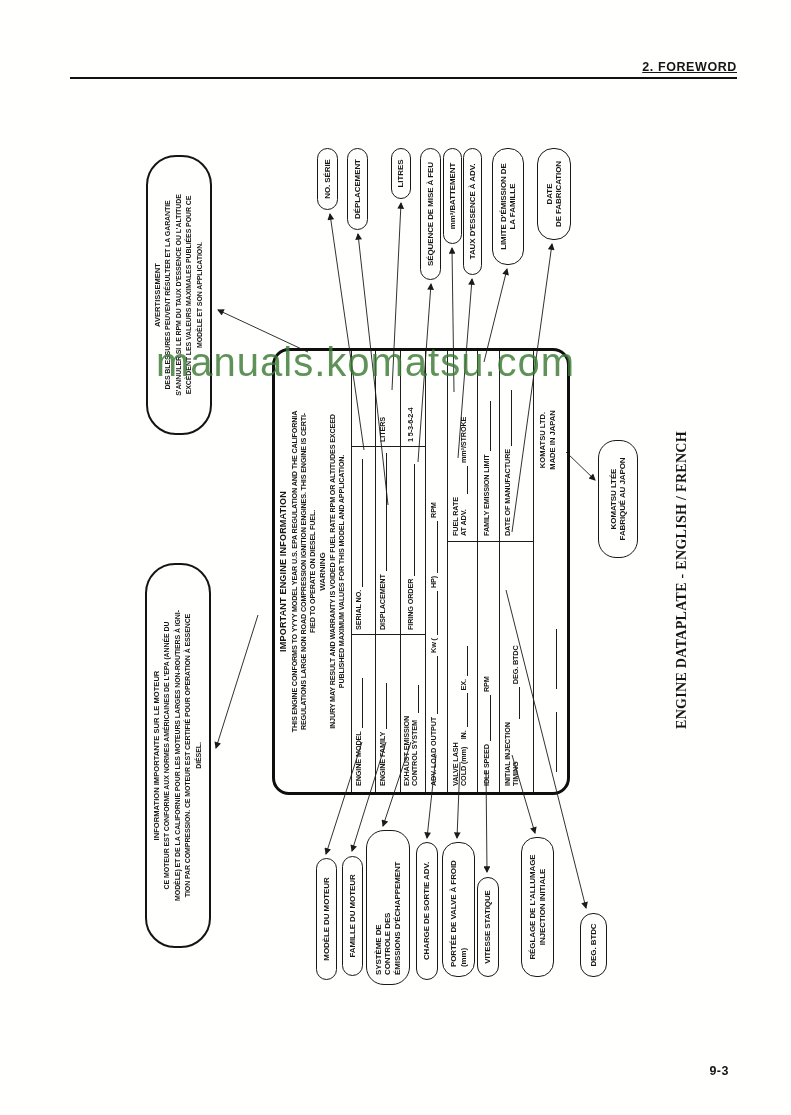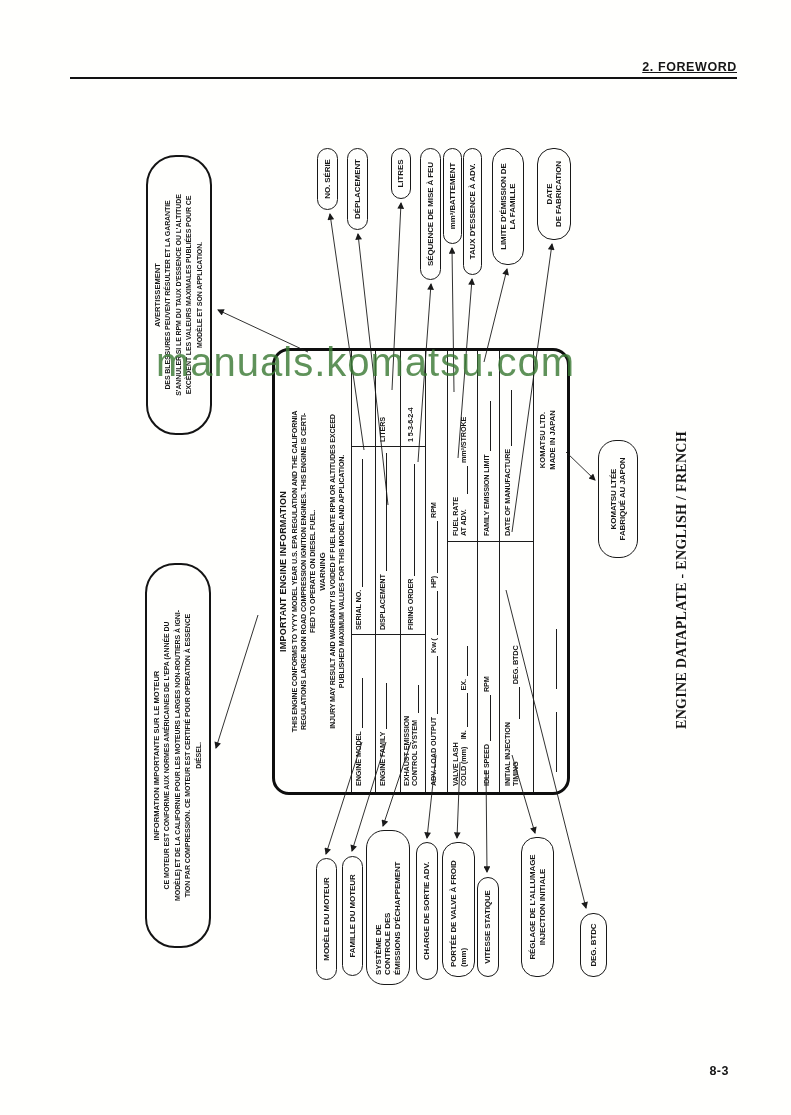--- a/index.html
+++ b/index.html
@@ -205,14 +205,14 @@
       <line x1="240" y1="346" x2="138" y2="347" marker-end="url(#ah)"></line>
       <line x1="255" y1="372" x2="177" y2="395" marker-end="url(#ah)"></line>
       <line x1="420" y1="366" x2="102" y2="446" marker-end="url(#ah)"></line>
 
       <line x1="558" y1="426" x2="530" y2="455" marker-end="url(#ah)"></line>
     </svg>
   </div>
 
   <div class="watermark" style="color: rgb(60, 123, 54);">manuals.komatsu.com</div>
 
-  <div class="page-number">8-3</div>
+  <div class="page-number">9-3</div>
 </div>
 
 </body></html>

